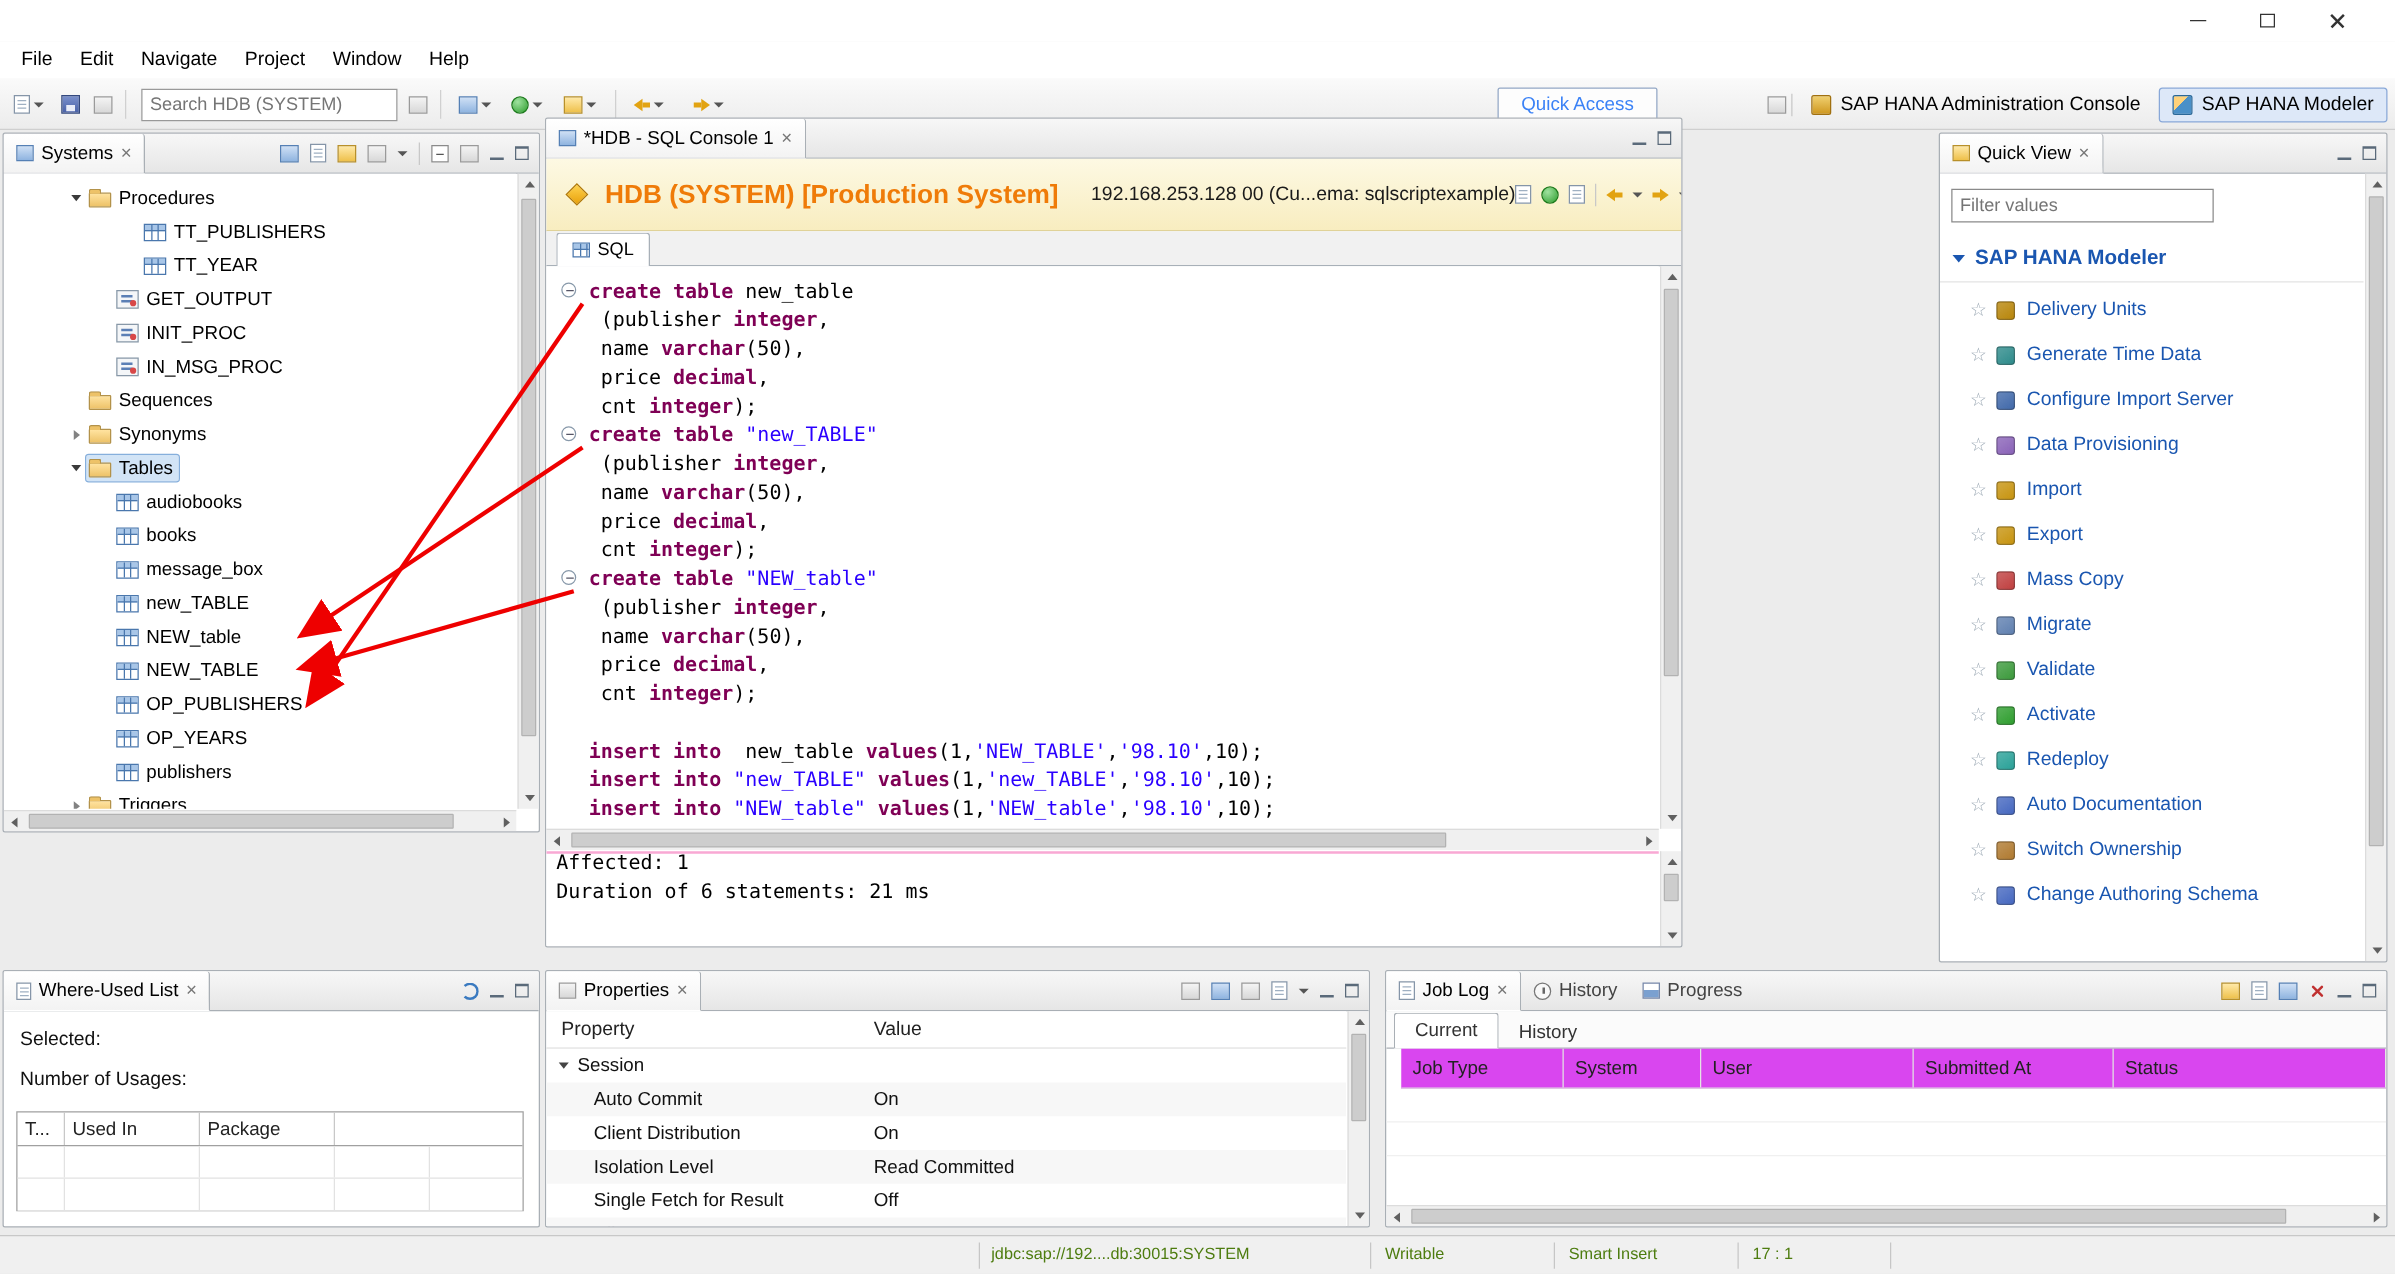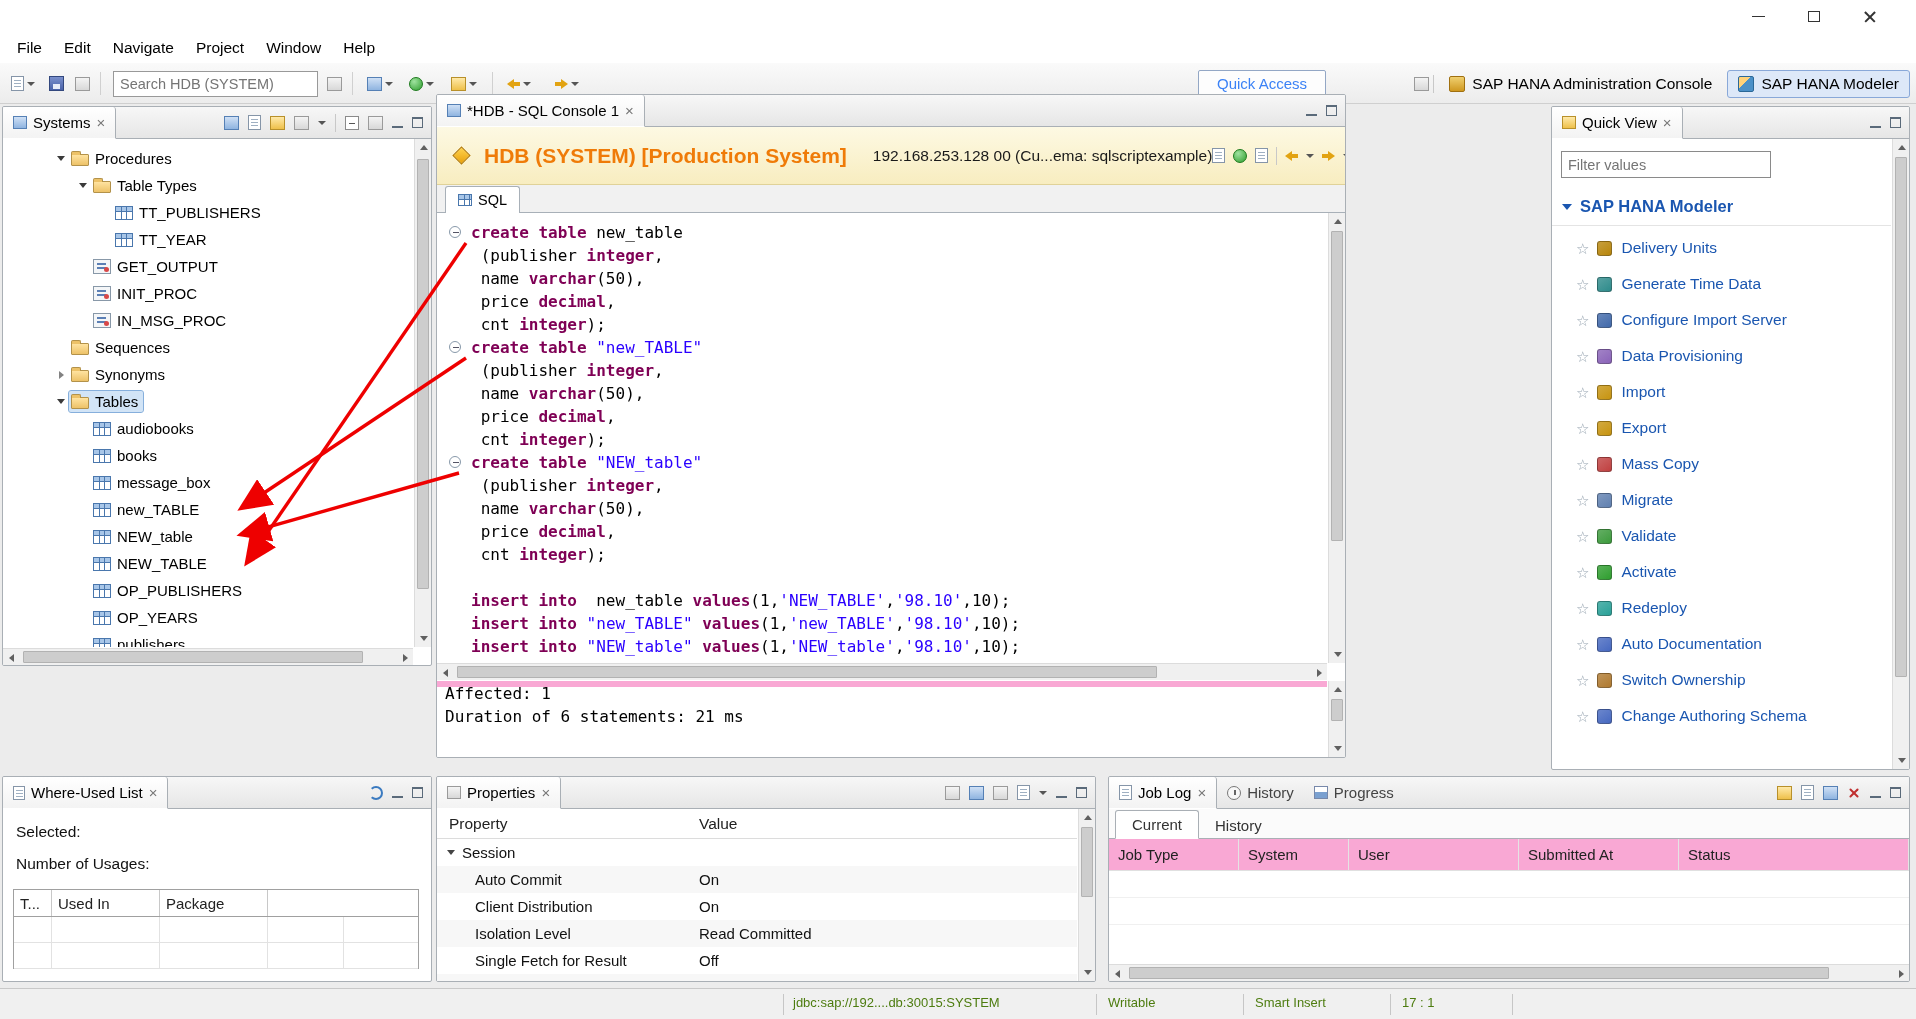--- a/index.html
+++ b/index.html
@@ -120,21 +120,21 @@
     border-radius:3px 3px 0 0;display:inline-flex;align-items:center;gap:6px;padding:0 12px;font-size:14.5px}
   .sqltab .tic{width:14px;height:12px;margin:0}
   .code{position:absolute;left:0;top:118px;right:18px;height:450px;background:#fff;overflow:hidden;
     padding:8px 0 0 34px;font-family:"DejaVu Sans Mono","Liberation Mono",monospace;font-size:16px;position:absolute}
   .code-line{height:23px;line-height:23px;white-space:pre}
   .tok-k{color:#7f0055;font-weight:bold}
   .tok-s{color:#2a00ff}
   .tok-p{color:#000}
   .fold{position:absolute;left:12px;width:12px;height:12px;border:1px solid #8899aa;border-radius:50%;background:#fff}
   .fold::after{content:"";position:absolute;left:2.5px;top:5px;width:6px;height:1px;background:#556}
-  .ed-result{position:absolute;left:0;top:586px;right:18px;bottom:0;border-top:6px solid #f9a8d4;background:#fff;
+  .ed-result{position:absolute;left:0;top:586px;right:18px;bottom:0;border-top:2px solid #f9a8d4;background:#fff;
     overflow:hidden;padding:0 8px;font-family:"DejaVu Sans Mono","Liberation Mono",monospace;font-size:16px}
   .res-line{height:23px;line-height:23px;white-space:pre}
   .ed-result .res-line:first-child{margin-top:-5px}
 
   
   .qv-filter{position:absolute;left:9px;top:44px;width:210px;height:27px;border:1px solid #8a8a8a;background:#fff;
     padding:0 6px;font-size:14.5px;color:#666;font-family:"Liberation Sans",sans-serif}
   .qv-body{position:absolute;left:0;top:82px;right:18px;bottom:0;overflow:hidden}
   .qv-sec{display:flex;align-items:center;gap:8px;color:#1a56b0;font-weight:bold;font-size:16.5px;
     padding:8px 0 9px 10px;border-bottom:1px solid #e4e4e4;margin-bottom:4px}
@@ -159,21 +159,21 @@
   .prow:nth-child(even){background:#f7f7f7}
   .pchev{width:0;height:0;border-left:4px solid transparent;border-right:4px solid transparent;border-top:5px solid #444;margin:0 7px 0 10px}
   .pglbl{font-size:15px;color:#111}
   .plbl{padding-left:38px;color:#111}
   .pval{position:absolute;left:262px;color:#111}
 
   
   .jl-subtabs{position:absolute;left:0;top:32px;right:0;height:30px;background:#fbfbfb;border-bottom:1px solid #a9afb5;display:flex;align-items:flex-end;padding-left:6px}
   .subtab{padding:5px 16px;font-size:15px;color:#333;margin-bottom:-1px}
   .subtab.active{background:#fff;border:1px solid #a9afb5;border-bottom:1px solid #fff;border-radius:3px 3px 0 0}
-  .jl-headrow{position:absolute;left:0;top:62px;right:0;height:32px;border-bottom:1px solid #e0e0e0;display:flex;background:#f9a8d4}
+  .jl-headrow{position:absolute;left:12px;top:62px;right:0;height:32px;border-bottom:1px solid #e0e0e0;display:flex;background:#d946ef}
   .jcell{padding:0 9px;border-right:1px solid #e4e4e4;font-size:15px;color:#222;display:flex;align-items:center;white-space:nowrap}
   .jrow-line{position:absolute;left:0;right:0;height:27px;border-bottom:1px solid #f0f0f0}
 
   
   .statusbar{position:absolute;left:0;top:988px;width:1916px;height:31px;background:#f0f0f0;border-top:1px solid #c8c8c8}
   .sb-item{position:absolute;top:6px;font-size:13px;color:#4d7c0f;white-space:nowrap}
   .sb-sep{position:absolute;top:5px;width:1px;height:21px;background:#c6c6c6}
 
   
   .arrows{position:absolute;left:0;top:0;width:1916px;height:1019px;pointer-events:none;z-index:99}
@@ -276,27 +276,20 @@
       <span class="mi mi-min"></span>
       <span class="mi mi-max"></span>
     </div>
   </div>
   <div class="tree">
       <div class="trow" style="padding-left: 50px;">
         <span class="tw open"></span>
         <span class="wrap">
           <span class="tic ic-folder"></span>
           <span class="tlbl">Procedures</span>
-        </span>
-      </div>
-      <div class="trow" style="padding-left: 72px;">
-        <span class="tw open"></span>
-        <span class="wrap">
-          <span class="tic ic-folder"></span>
-          <span class="tlbl">Table Types</span>
         </span>
       </div>
       <div class="trow" style="padding-left: 94px;">
         <span class="tw"></span>
         <span class="wrap">
           <span class="tic ic-table"></span>
           <span class="tlbl">TT_PUBLISHERS</span>
         </span>
       </div>
       <div class="trow" style="padding-left: 94px;">

